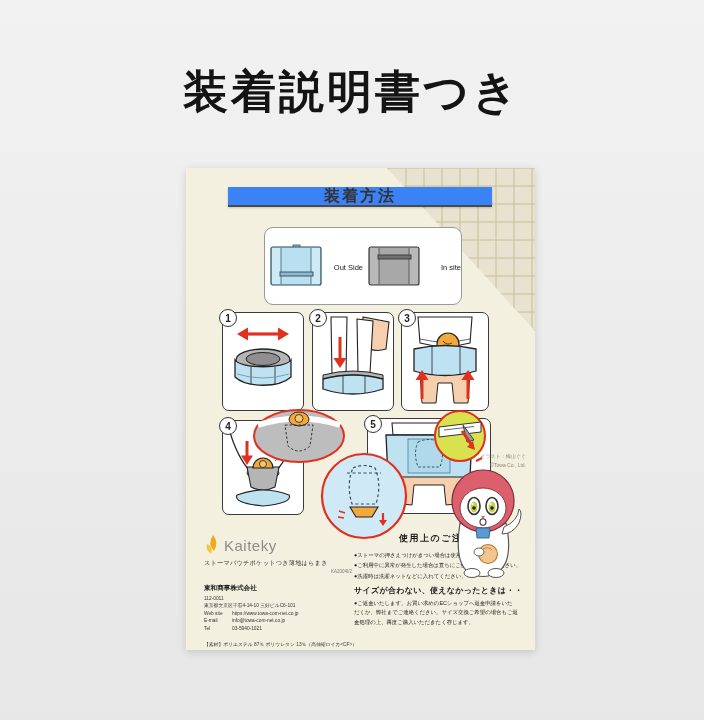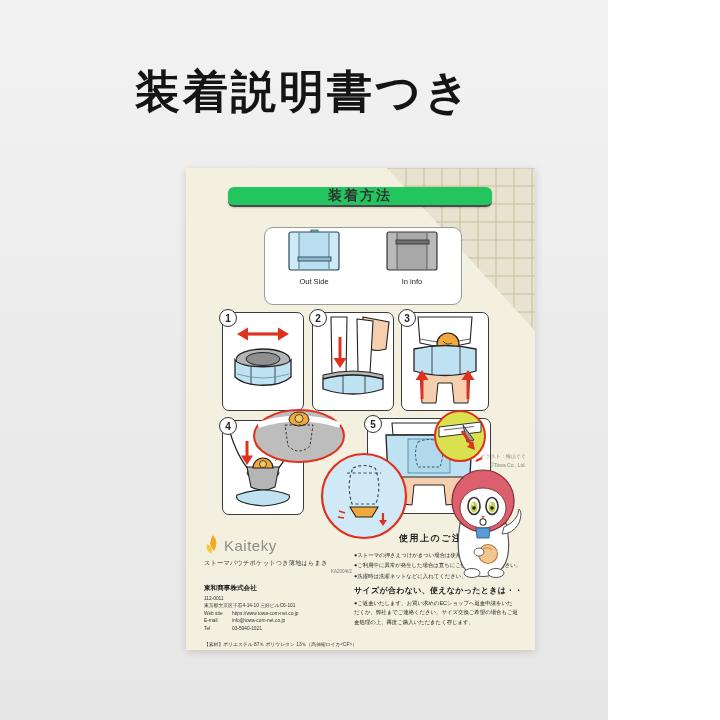--- a/index.html
+++ b/index.html
@@ -1,36 +1,36 @@
 <!DOCTYPE html>
 <html><head>
 <meta charset="utf-8">
 <style>
   html,body{margin:0;padding:0;}
   body{font-family:"Liberation Sans","DejaVu Sans",sans-serif;}
-  .canvas{position:relative;width:608px;height:720px;overflow:hidden;
+  .canvas{position:relative;width:704px;height:720px;overflow:hidden;
     background:linear-gradient(180deg,#f2f2f2 0%,#ebebeb 55%,#e7e7e7 100%);}
   .main-title{position:absolute;top:62px;left:0;width:100%;text-align:center;
     font-size:45px;font-weight:bold;color:#141414;letter-spacing:3px;}
   
   .sheet{position:absolute;left:186px;top:168px;width:349px;height:482px;
     background:#f4f0e0;box-shadow:0 2px 8px rgba(0,0,0,.15);}
   .plaid{position:absolute;top:0;right:0;width:148px;height:163px;
     clip-path:polygon(0 0,100% 0,100% 100%);
     background-color:#e8e3d0;
     background-image:
       repeating-linear-gradient(0deg,rgba(205,195,160,.6) 0 2px,transparent 2px 18px),
       repeating-linear-gradient(90deg,rgba(205,195,160,.6) 0 2px,transparent 2px 18px);}
-  .header-bar{position:absolute;left:42px;top:19px;width:264px;height:18px;background:#22c55e;
+  .header-bar{position:absolute;left:42px;top:19px;width:264px;height:18px;background:#3b82f6;
     border-bottom:2px solid #4a4a4a;box-shadow:0 1px 2px rgba(0,0,0,.18);
     display:flex;align-items:center;justify-content:center;
-    font-size:14px;font-weight:bold;color:#333;letter-spacing:2px;border-radius:6px;}
+    font-size:16px;font-weight:bold;color:#333;letter-spacing:2px;}
   .outin-box{position:absolute;left:78px;top:59px;width:196px;height:76px;background:#fff;
     border:1px solid #9a9a9a;border-radius:9px;display:flex;}
-  .outin-col{flex:1;display:flex;flex-direction:column;align-items:center;justify-content:flex-start;}
+  .outin-col{flex:1;display:flex;flex-direction:row;align-items:center;justify-content:space-between;}
   .outin-label{font-size:7.5px;color:#222;margin-top:3px;}
   .step-box{position:absolute;background:#fff;border:1.6px solid #3a3a3a;border-radius:7px;}
   .s1{left:36px;top:144px;width:80px;height:97px;}
   .s2{left:126px;top:144px;width:80px;height:97px;}
   .s3{left:215px;top:144px;width:86px;height:97px;}
   .s4{left:36px;top:252px;width:80px;height:93px;}
   .s5{left:181px;top:250px;width:122px;height:94px;}
   .step-num{position:absolute;top:-4px;left:-4px;width:16px;height:16px;border-radius:50%;
     background:#fff;border:1.6px solid #333;display:flex;align-items:center;justify-content:center;
     font-size:10px;font-weight:bold;color:#222;z-index:5;}
@@ -86,21 +86,21 @@
       </div>
       <div class="outin-col">
         <svg width="62" height="46" viewBox="0 0 62 46">
           <rect x="6" y="4" width="50" height="38" rx="2" fill="#a8a8a8" stroke="#3a3a3a" stroke-width="1.2"></rect>
           <rect x="7" y="5" width="9" height="36" fill="#b9b9b9"></rect>
           <rect x="46" y="5" width="9" height="36" fill="#b9b9b9"></rect>
           <line x1="16" y1="5" x2="16" y2="41" stroke="#3a3a3a" stroke-width="0.7"></line>
           <line x1="46" y1="5" x2="46" y2="41" stroke="#3a3a3a" stroke-width="0.7"></line>
           <rect x="15" y="12" width="33" height="4" fill="#6f6f6f" stroke="#3a3a3a" stroke-width="0.9"></rect>
         </svg>
-        <div class="outin-label">In info</div>
+        <div class="outin-label">In site</div>
       </div>
     </div>
 
     <div class="step-box s1">
       <div class="step-num">1</div>
       <svg class="step-art" viewBox="0 0 80 97">
         <g stroke="#e0301e" fill="#e0301e">
           <line x1="24" y1="21" x2="56" y2="21" stroke-width="3.2"></line>
           <polygon points="14,21 25,14.5 25,27.5" stroke="none"></polygon>
           <polygon points="66,21 55,14.5 55,27.5" stroke="none"></polygon>

